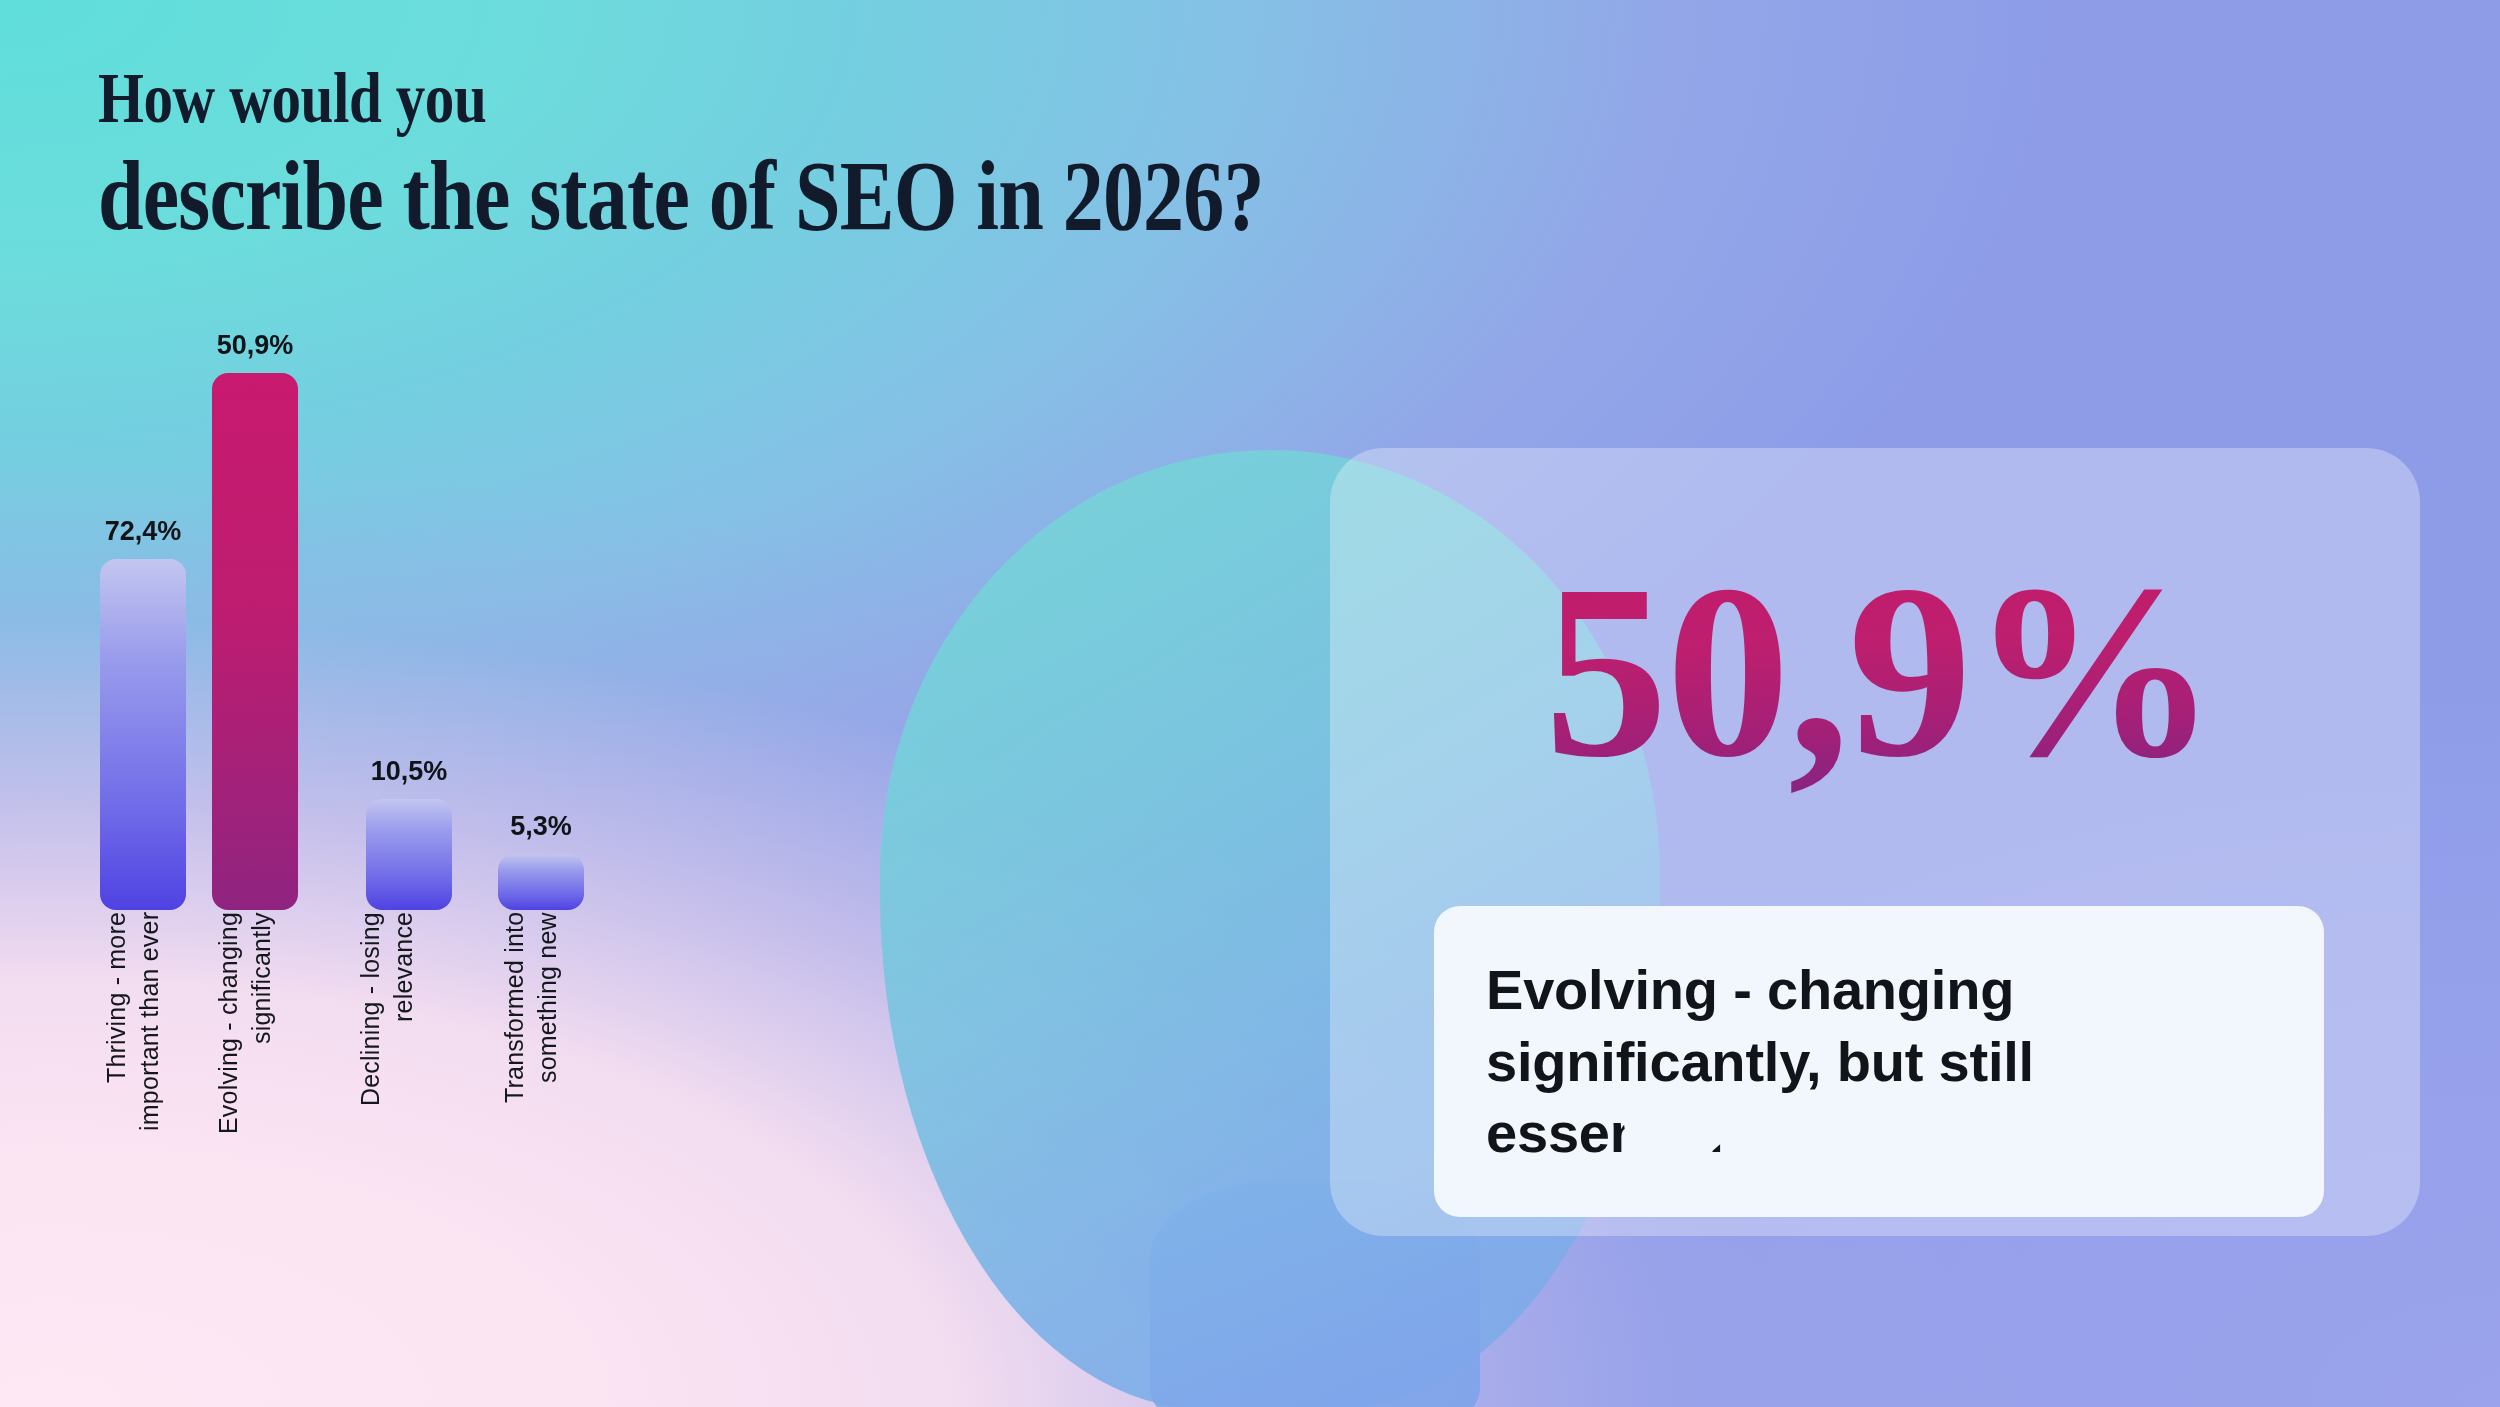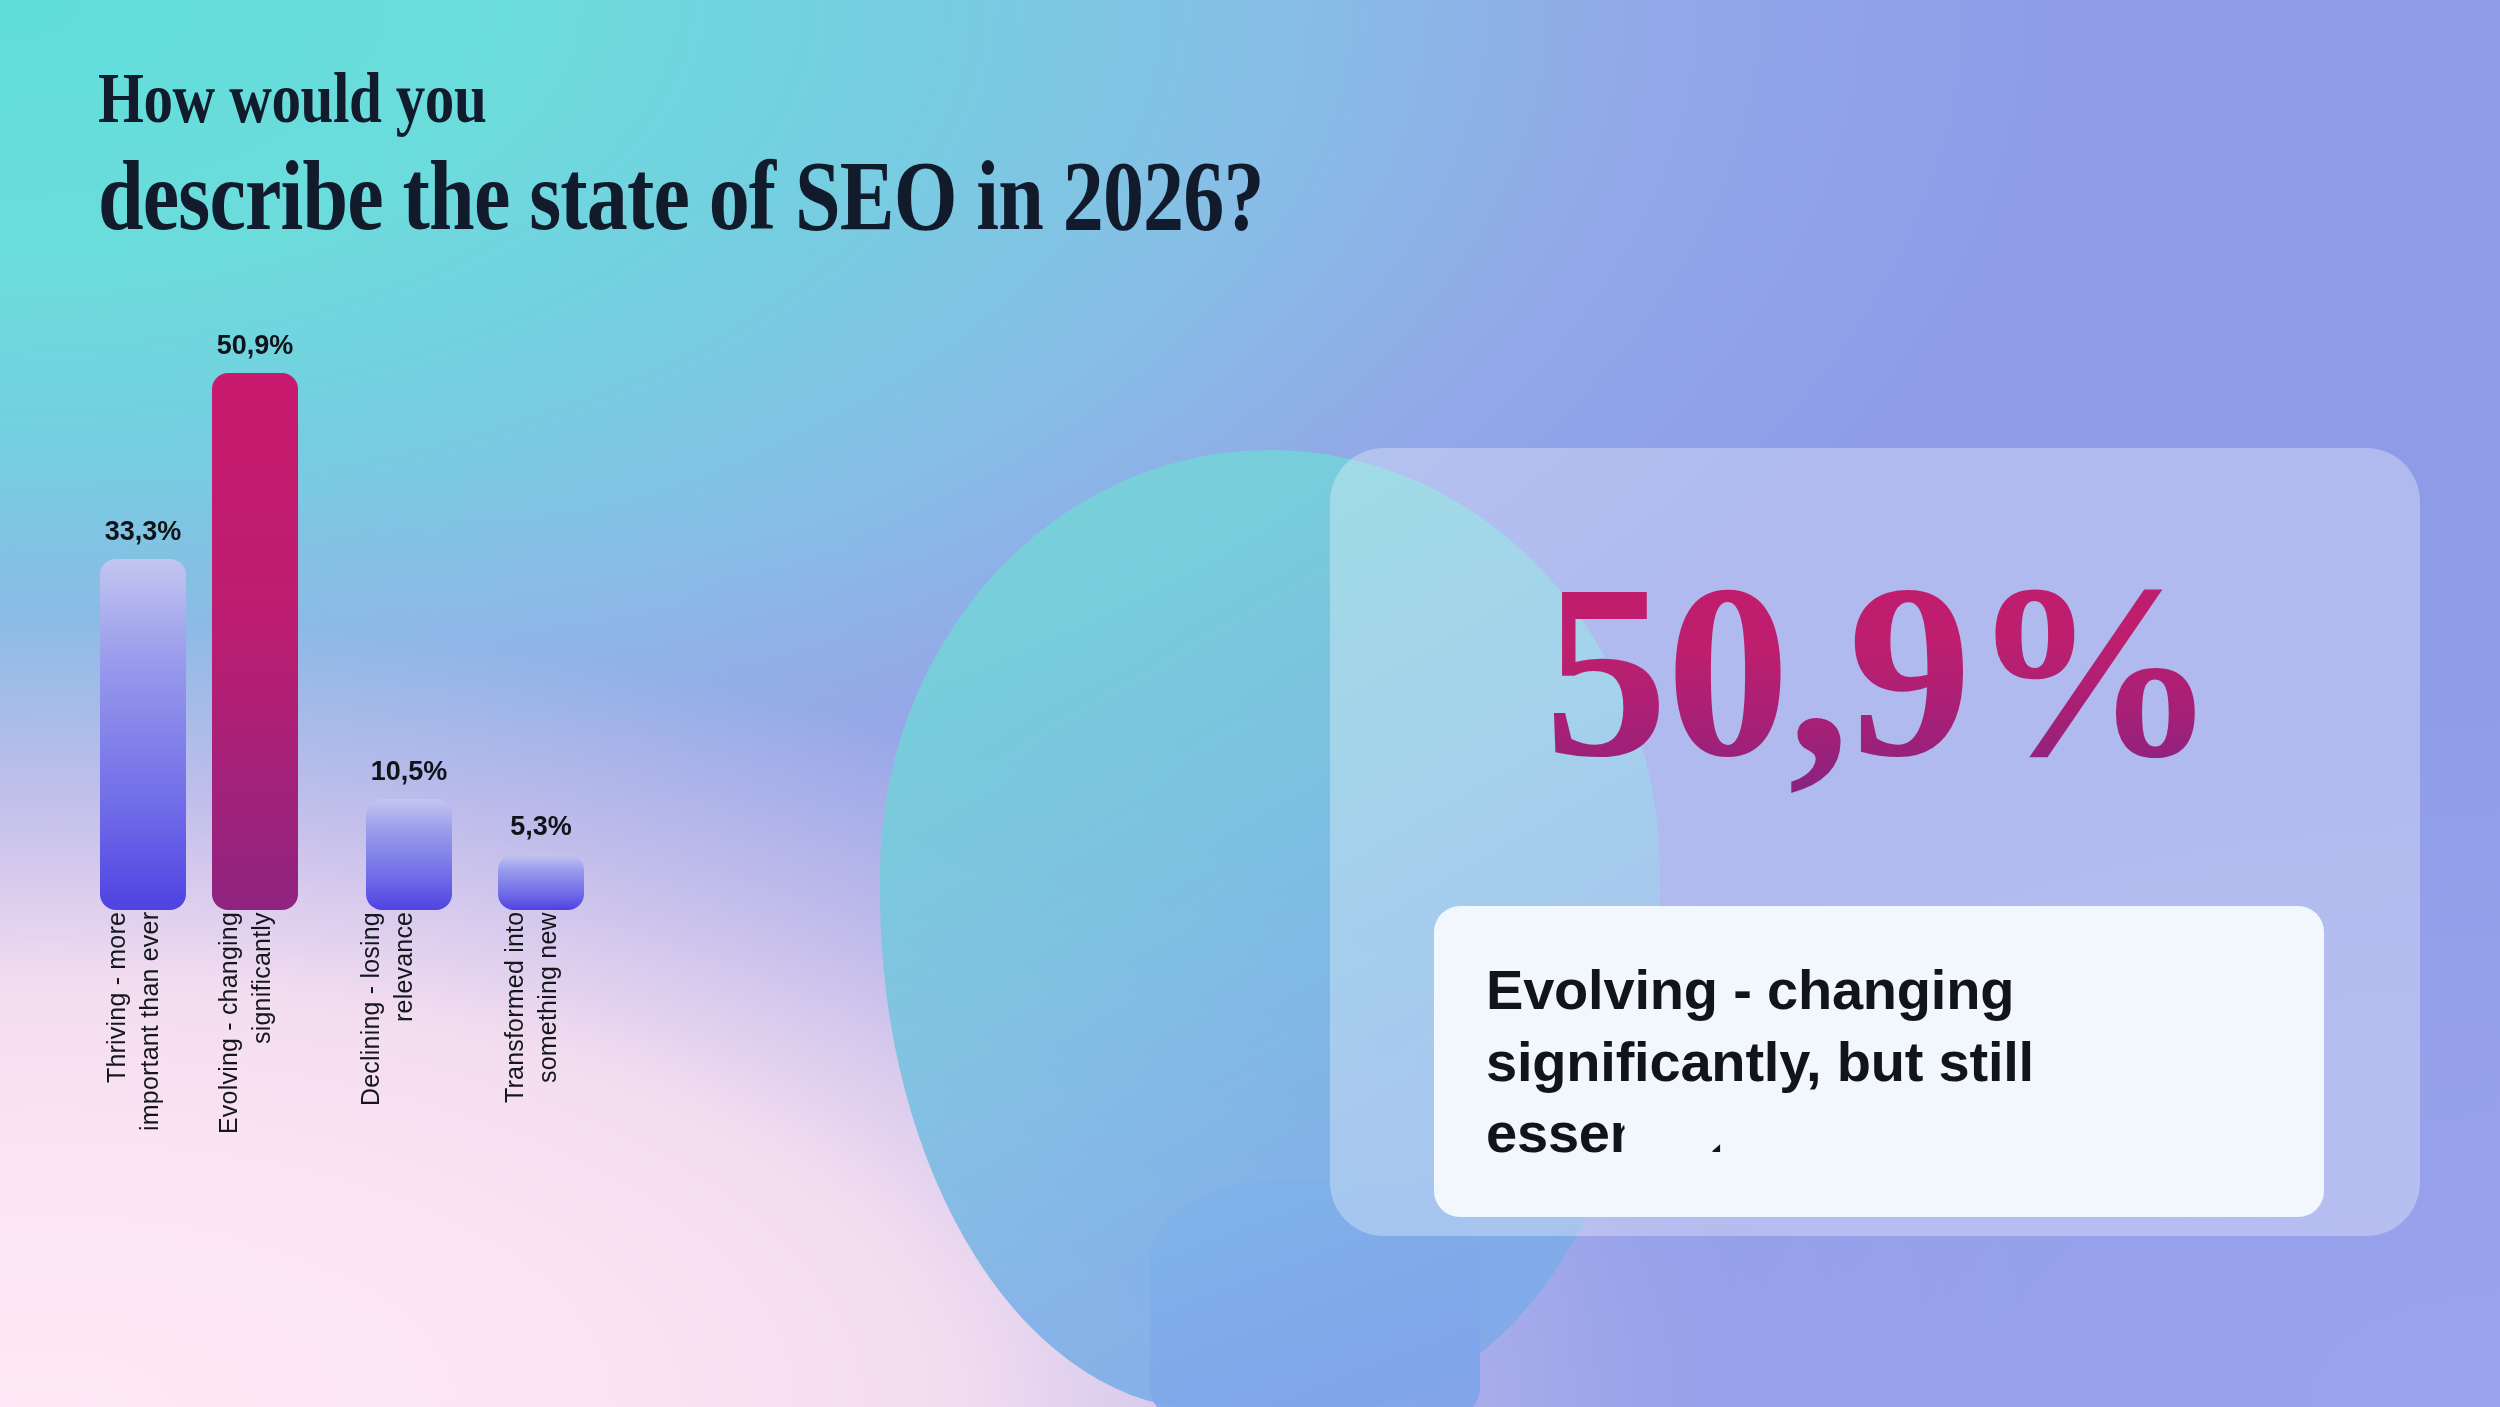--- a/index.html
+++ b/index.html
@@ -244,21 +244,21 @@
 
   <div class="glass-panel"></div>
 
   <div class="headline">
     <div class="headline-l1">How would you</div>
     <div class="headline-l2">describe the state of SEO in 2026?</div>
   </div>
 
   <div class="chart">
     <div class="bar-slot" id="slot0" style="left:0px;">
-      <div class="bar-value">33,3%</div>
+      <div class="bar-value">72,4%</div>
       <div class="bar blue" id="bar0" style="height: 351px;"></div>
     </div>
     <div class="bar-slot" id="slot1" style="left:112px;">
       <div class="bar-value">50,9%</div>
       <div class="bar magenta" id="bar1" style="height: 537px;"></div>
     </div>
     <div class="bar-slot" id="slot2" style="left:266px;">
       <div class="bar-value">10,5%</div>
       <div class="bar blue" id="bar2" style="height: 111px;"></div>
     </div>

